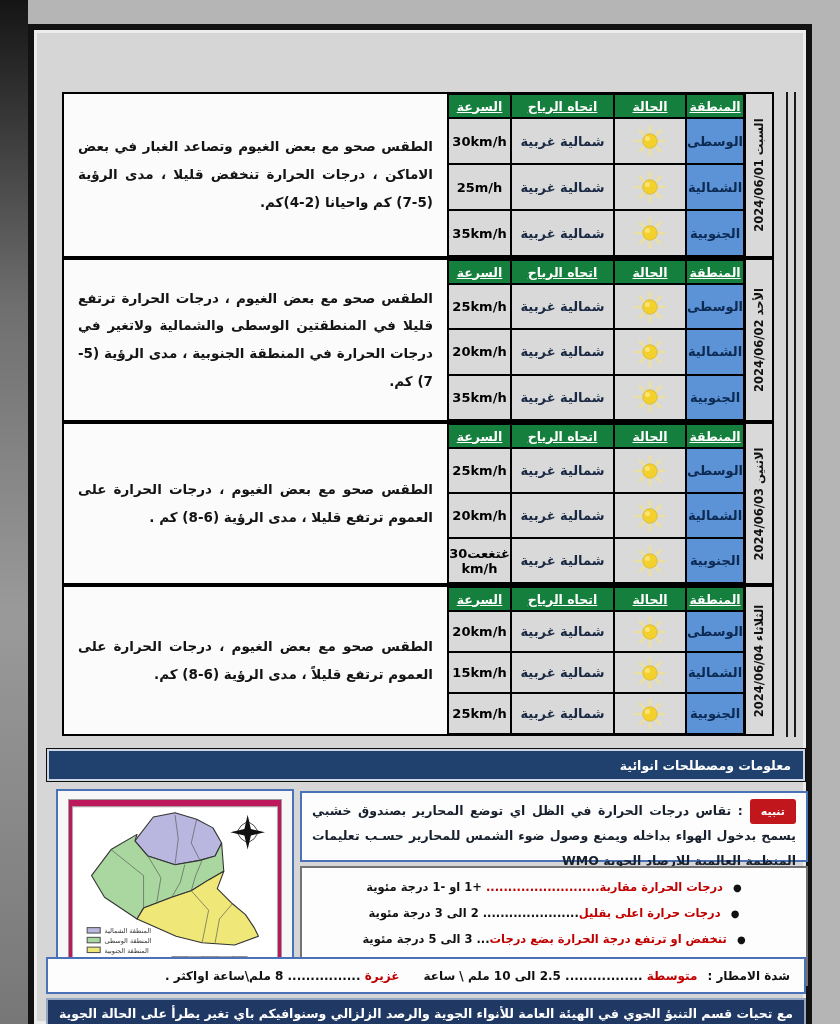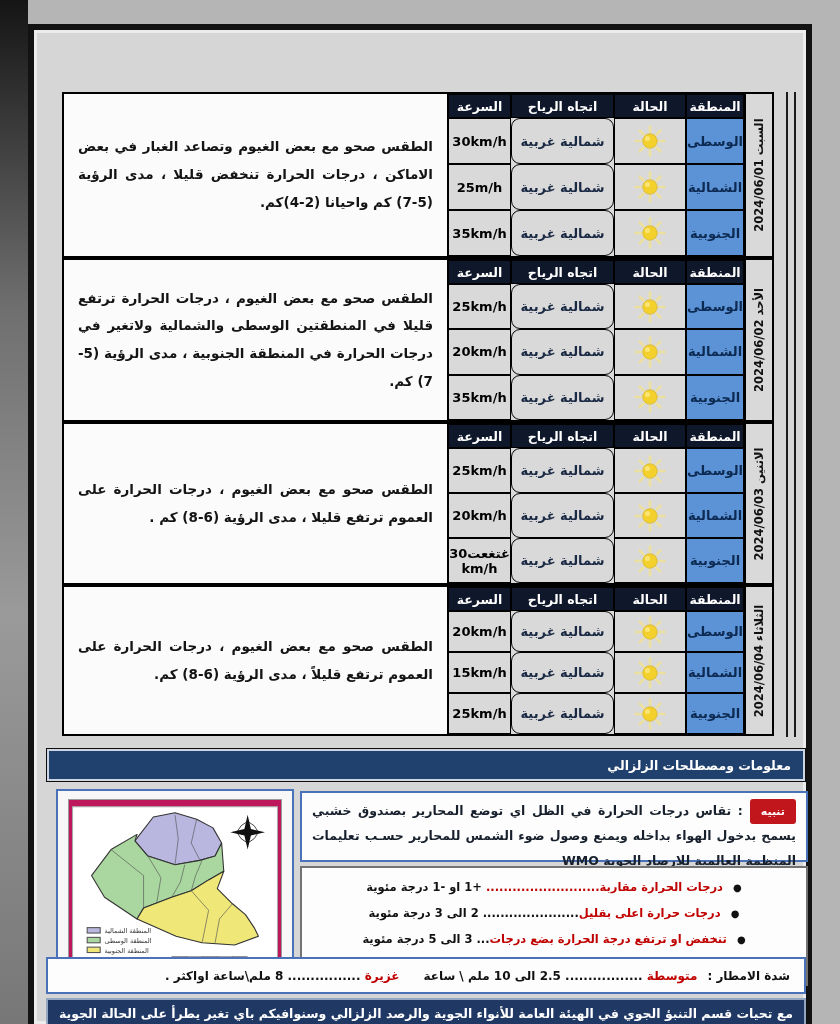--- a/index.html
+++ b/index.html
@@ -22,24 +22,24 @@
   .block:nth-of-type(4){height:151px}
   .strip{width:26px;background:#d9d9d9;border-left:2px solid #000;position:relative;flex:0 0 auto;}
   .day-label{position:absolute;top:50%;left:50%;
     transform:translate(-50%,-50%) rotate(-90deg);
     white-space:nowrap;direction:rtl;font-weight:bold;font-size:11.5px;color:#111;}
   .tbl{width:296px;flex:0 0 auto;display:grid;direction:rtl;
     grid-template-columns:58px 72px 103px 63px;
     grid-template-rows:24px 1fr 1fr 1fr;}
   .c{display:flex;align-items:center;justify-content:center;border:1px solid #000;
     box-sizing:border-box;text-align:center;}
-  .h{background:#0f172a;color:#fff;font-weight:bold;font-size:12.5px;}
+  .h{background:#15803d;color:#fff;font-weight:bold;font-size:12.5px;text-decoration:underline;}
   .region{background:#5b93d6;color:#0d2a52;font-weight:bold;font-size:13px;}
   .cond{background:#d9d9d9;}
-  .wind{background:#d9d9d9;color:#1a2944;font-weight:bold;font-size:13px;border-radius:9px;}
+  .wind{background:#d9d9d9;color:#1a2944;font-weight:bold;font-size:13px;}
   .speed{background:#d9d9d9;color:#000;font-weight:bold;font-size:13px;direction:rtl;}
   .desc{flex:1;background:#fbfbfb;border-right:1px solid #000;display:flex;align-items:center;
     padding:4px 14px;box-sizing:border-box;direction:rtl;justify-content:center;}
   .desc p{margin:0;font-weight:bold;font-size:13.5px;line-height:2.05;color:#141414;
     text-align:justify;width:100%;}
   .sun{width:36px;height:34px;}
   .dbl-line{position:absolute;left:786px;top:92px;width:10px;height:645px;
     border-left:2px solid #1a1a1a;border-right:2px solid #1a1a1a;box-sizing:border-box;}
   
   .section-bar{position:absolute;left:46px;top:748px;width:760px;height:34px;
@@ -265,21 +265,21 @@
       <div class="c wind">شمالية غربية</div>
       <div class="c speed">25km/h</div>
     </div>
     <div class="desc">
       <p>الطقس صحو مع بعض الغيوم ، درجات الحرارة على العموم ترتفع قليلاً ، مدى الرؤية  (6-8) كم.</p>
     </div>
   </div>
 </div>
 
 <div class="section-bar">
-  <span>معلومات ومصطلحات الزلزالي</span>
+  <span>معلومات ومصطلحات انوائية</span>
 </div>
 
 <div class="map-box">
   <div class="map-inner">
     <svg class="map-svg" viewBox="0 0 190 150">
       <rect x="0.5" y="0.5" width="189" height="149" fill="#ffffff" stroke="#aaa"></rect>
       <g stroke="#333" stroke-width="1" stroke-linejoin="round">
         <polygon points="75,10 95,6 115,12 130,20 138,34 132,46 118,50 95,54 70,46 58,32" fill="#b9b7e0"></polygon>
         <polygon points="58,32 70,46 95,54 118,50 132,46 138,34 140,60 126,68 110,78 92,84 66,94 60,104 30,84 18,64 36,40 60,26" fill="#a9d79f"></polygon>
         <polygon points="140,60 134,76 148,90 160,100 168,112 172,120 150,128 120,126 96,120 60,104 66,94 92,84 110,78 126,68" fill="#efe878"></polygon>

